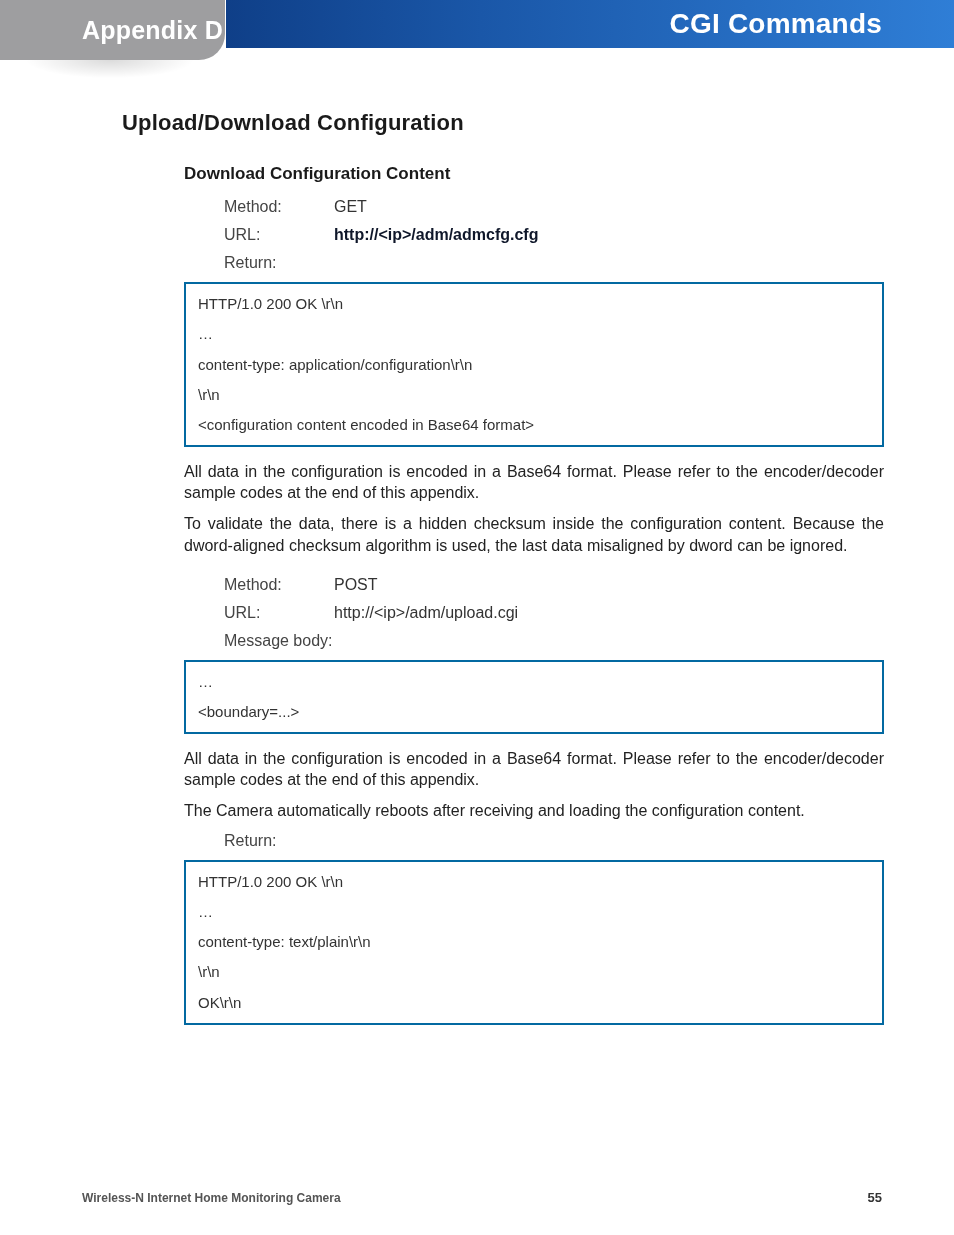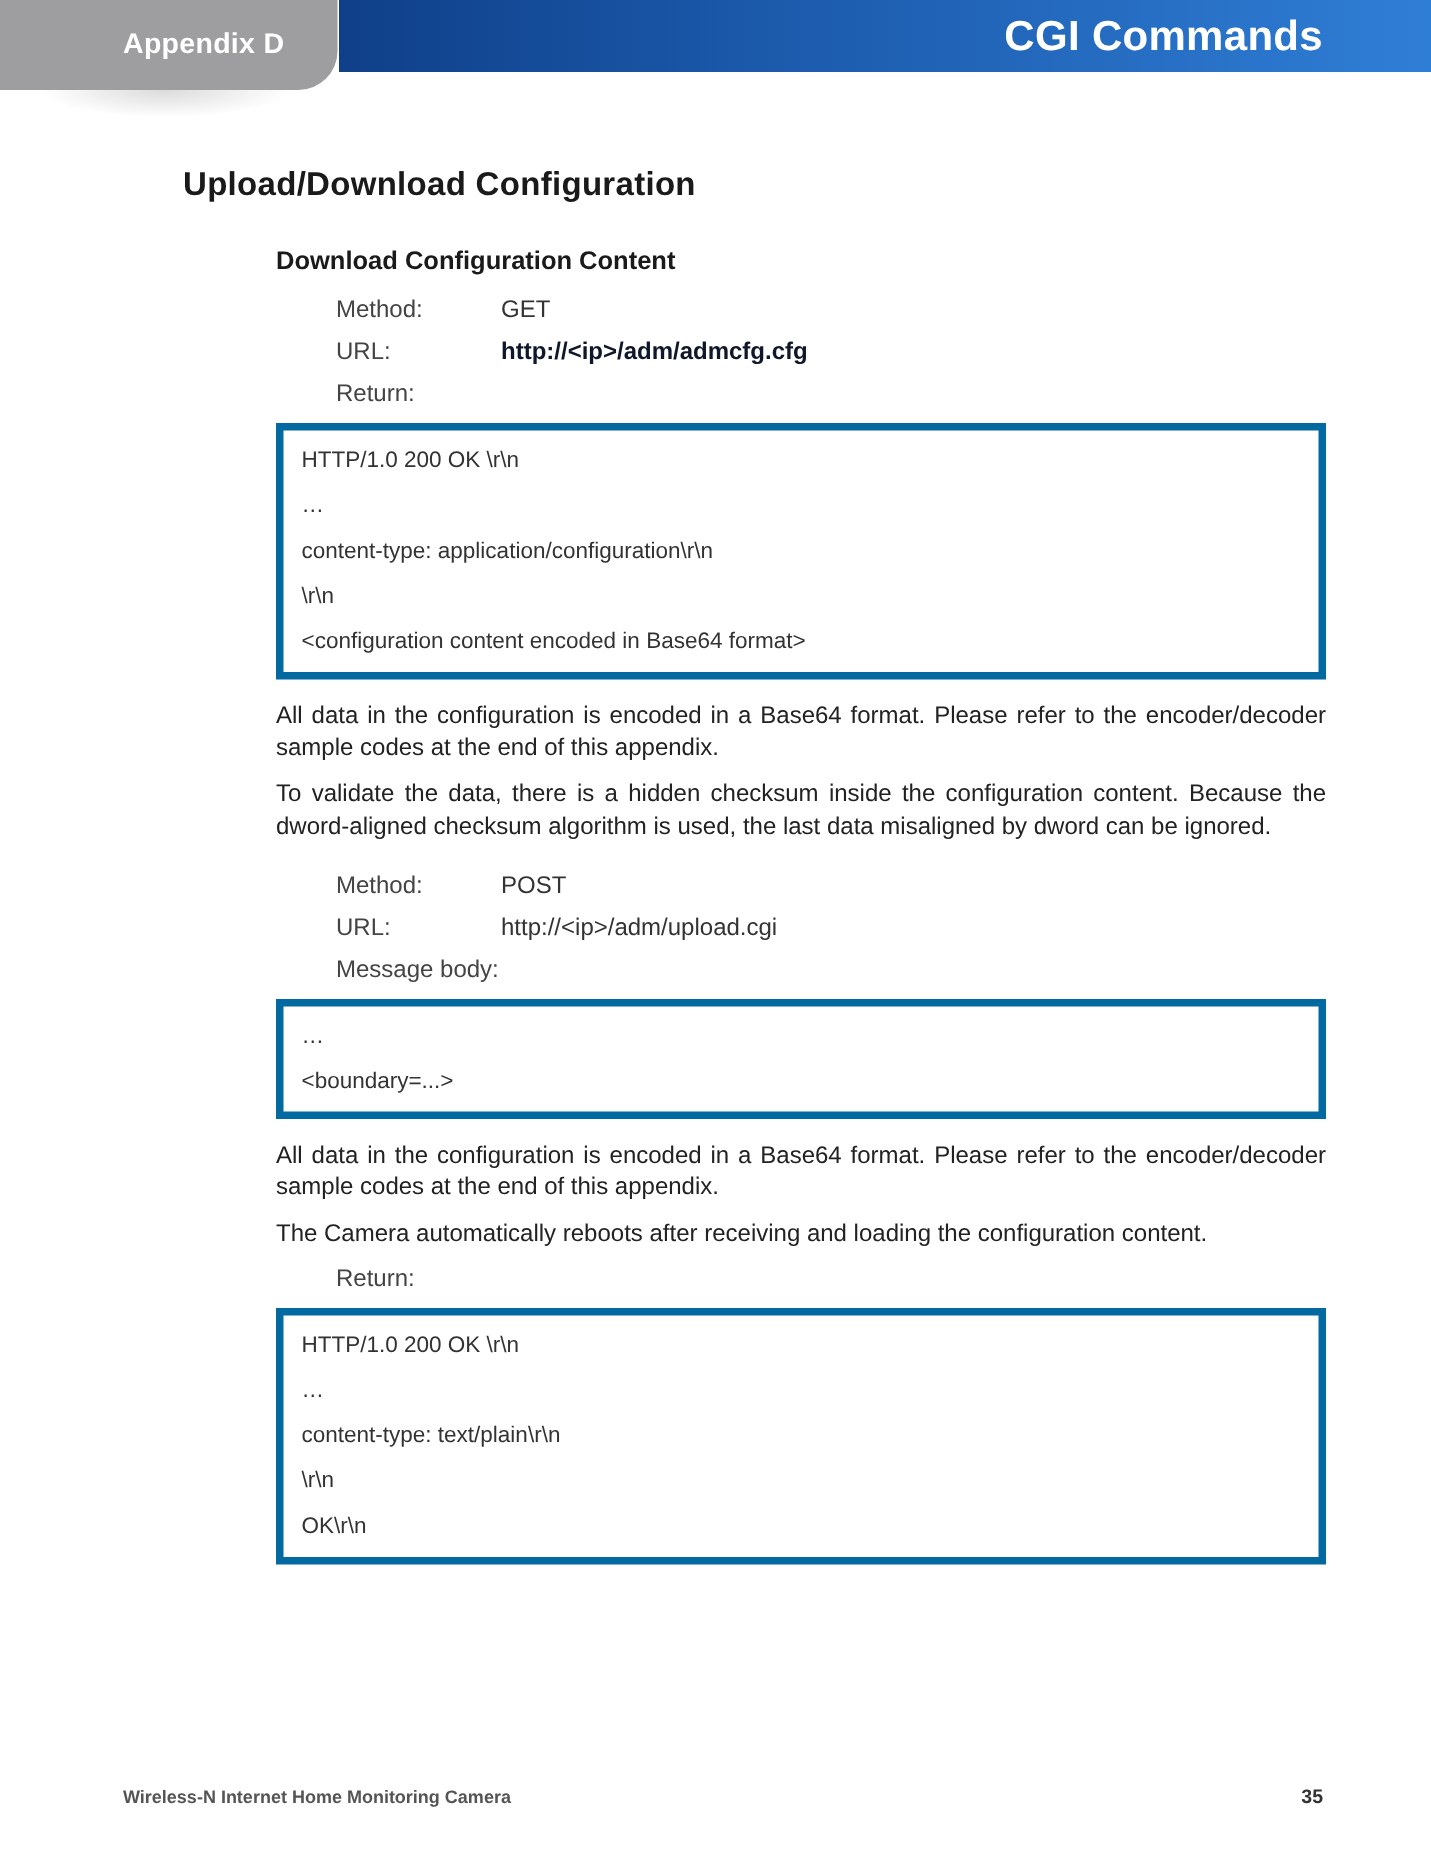--- a/index.html
+++ b/index.html
@@ -6,21 +6,21 @@
   html, body { width: 954px; height: 1235px; background: #fff; font-family: "Myriad Pro", "Segoe UI", Arial, sans-serif; color: #222; }
   .page { position: relative; width: 954px; height: 1235px; }
 
   
   .hdr { position: relative; height: 60px; }
   .hdr-grey {
     position: absolute; left: 0; top: 0; width: 225px; height: 60px;
     background: #9e9ea0; border-bottom-right-radius: 26px;
     display: flex; align-items: center; padding-left: 82px;
   }
-  .hdr-grey span { color: #fff; font-weight: 700; font-size: 19px; letter-spacing: .2px; }
+  .hdr-grey span { color: #fff; font-weight: 700; font-size: 25px; letter-spacing: .2px; }
   .hdr-blue {
     position: absolute; left: 226px; right: 0; top: 0; height: 48px;
     background: linear-gradient(90deg, #0f3f88 0%, #1a57a8 35%, #2f7ed6 100%);
     display: flex; align-items: center; justify-content: flex-end; padding-right: 72px;
   }
   .hdr-blue span { color: #fff; font-weight: 700; font-size: 28px; letter-spacing: .2px; }
   .hdr-shadow {
     position: absolute; left: 0; top: 60px; width: 225px; height: 30px;
     background: radial-gradient(ellipse 120px 26px at 110px 0px, rgba(0,0,0,.14), rgba(0,0,0,0) 70%);
     pointer-events: none;
@@ -29,21 +29,21 @@
   
   .content { padding: 50px 70px 0 122px; }
   .h2 { font-size: 22px; font-weight: 700; color: #1a1a1a; margin-bottom: 28px; font-family: "Myriad Pro Condensed", "Arial Narrow", Arial, sans-serif; letter-spacing: .2px; }
   .h3 { font-size: 17px; font-weight: 700; color: #1a1a1a; margin: 0 0 14px 0; font-family: Liberation Sans, sans-serif; }
   .sub { padding-left: 62px; }
   .row { display: flex; margin-bottom: 10px; font-size: 16px; color: #333; margin-left: 40px; }
   .row .lbl { width: 110px; color: #444; }
   .row .val { }
   .bold { font-weight: 700; color: #0f172a; }
   .codebox {
-    border: 5px solid #0369a1; padding: 10px 12px 8px 12px; margin: 6px 0 14px 0;
+    border: 2px solid #0369a1; padding: 10px 12px 8px 12px; margin: 6px 0 14px 0;
     font-size: 15px; color: #333; background: #fff;
   }
   .codebox p { margin: 0 0 10px 0; line-height: 1.35; }
   .codebox p:last-child { margin-bottom: 2px; }
   .para { font-size: 16px; color: #222; line-height: 1.32; margin-bottom: 10px; }
   .just { text-align: justify; }
 
   
   .footer {
     position: absolute; left: 0; right: 0; bottom: 30px;
@@ -128,15 +128,15 @@
         <p>…</p>
         <p>content-type: text/plain\r\n</p>
         <p>\r\n</p>
         <p>OK\r\n</p>
       </div>
     </div>
   </div>
 
   <div class="footer">
     <span class="prod">Wireless-N Internet Home Monitoring Camera</span>
-    <span class="pnum">35</span>
+    <span class="pnum">55</span>
   </div>
 </div>
 
 </body></html>

